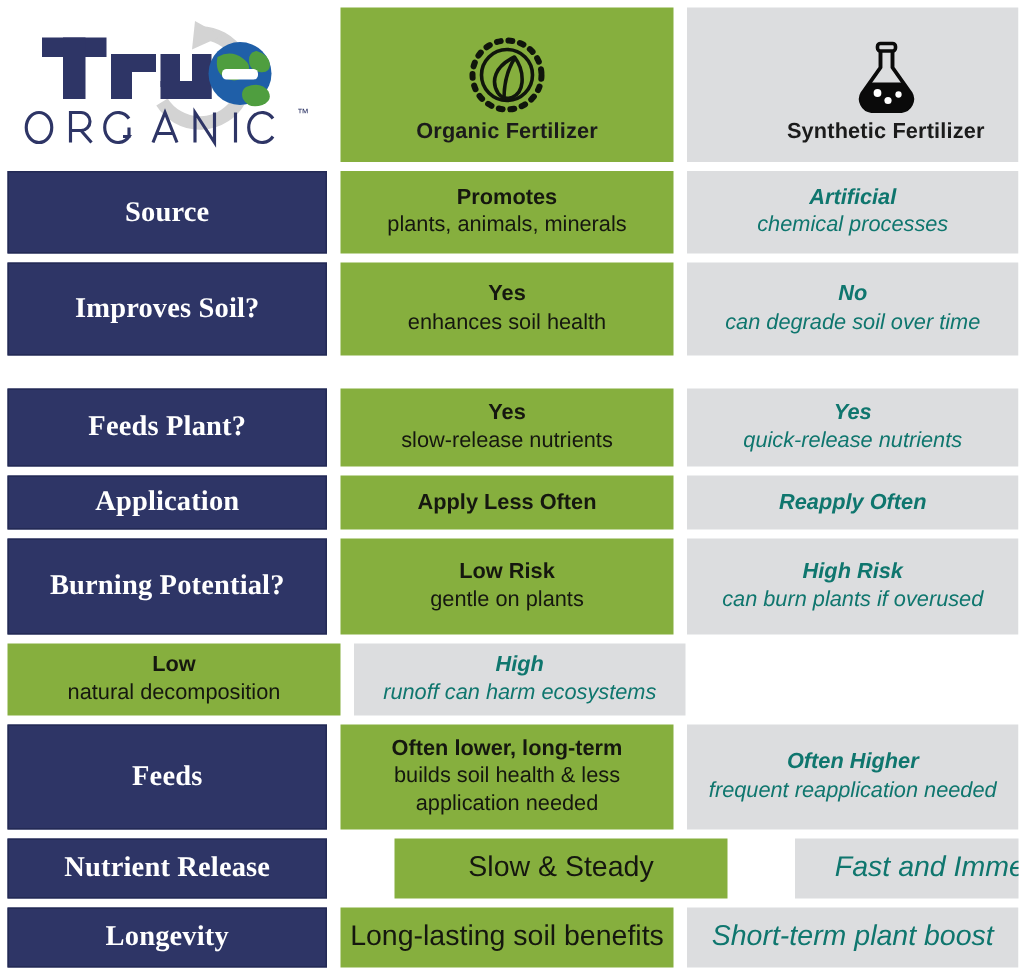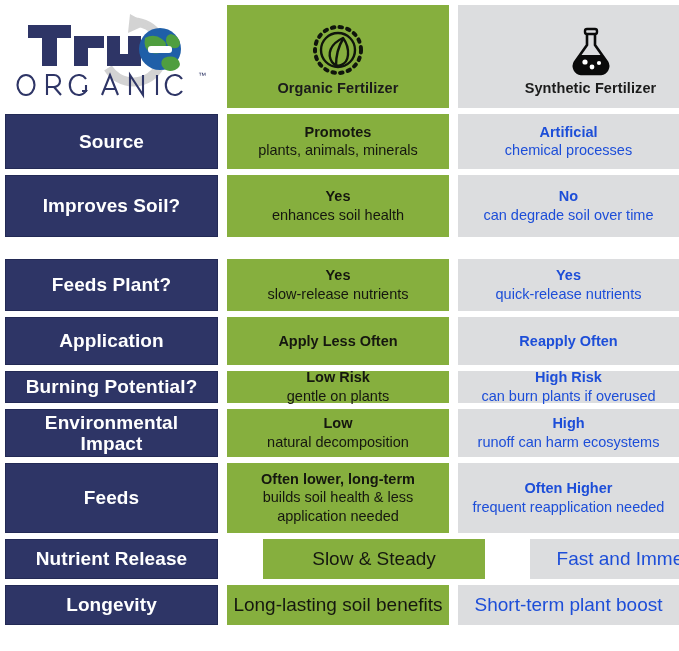--- a/index.html
+++ b/index.html
@@ -85,25 +85,26 @@
   
   .label-cell {
     background: #2E3566;
     border: 1px solid #232a55;
     color: #ffffff;
     font-size: 19px;
     font-weight: bold;
     letter-spacing: 0.1px;
     line-height: 1.12;
     padding: 0 6px;
+    font-family: Liberation Serif, serif;
   }
 
   
   .green-cell { background: #86AF3E; color: #15170f; padding: 0 5px; }
-  .gray-cell  { background: #DCDDDF; color: #1d4ed8; padding: 0 5px; }
+  .gray-cell  { background: #DCDDDF; color: #0f766e; padding: 0 5px; font-style: italic; }
 
   .line-bold {
     font-size: 14.5px;
     font-weight: bold;
     line-height: 1.26;
   }
 
   .line-sub {
     font-size: 14.5px;
     font-weight: normal;
@@ -116,22 +117,22 @@
     line-height: 1.3;
     text-align: center;
   }
 
   .line-sub:empty, .line-bold:empty, .line-plain:empty { display: none; }
 
   
   .h-source   { height: 55px; }
   .h-soil     { height: 62px; }
   .h-feeds    { height: 52px; margin-top: 16px; }
-  .h-app      { height: 48px; }
-  .h-burn     { height: 32px; }
+  .h-app      { height: 36px; }
+  .h-burn     { height: 64px; }
   .h-env      { height: 48px; }
   .h-cost     { height: 70px; }
   .h-nutrient { height: 40px; gap: 45px; }
   .h-microbe  { height: 48px; }
   .h-longev   { height: 40px; }
 </style>
 </head>
 <body>
 
 <div class="infographic">
@@ -255,21 +256,20 @@
       <span class="line-bold">Low Risk</span>
       <span class="line-sub">gentle on plants</span>
     </div>
     <div class="cell col-gray gray-cell">
       <span class="line-bold">High Risk</span>
       <span class="line-sub">can burn plants if overused</span>
     </div>
   </div>
 
   <div class="row h-env">
-    <div class="cell col-label label-cell">Environmental Impact</div>
     <div class="cell col-green green-cell">
       <span class="line-bold">Low</span>
       <span class="line-sub">natural decomposition</span>
     </div>
     <div class="cell col-gray gray-cell">
       <span class="line-bold">High</span>
       <span class="line-sub">runoff can harm ecosystems</span>
     </div>
   </div>
 

